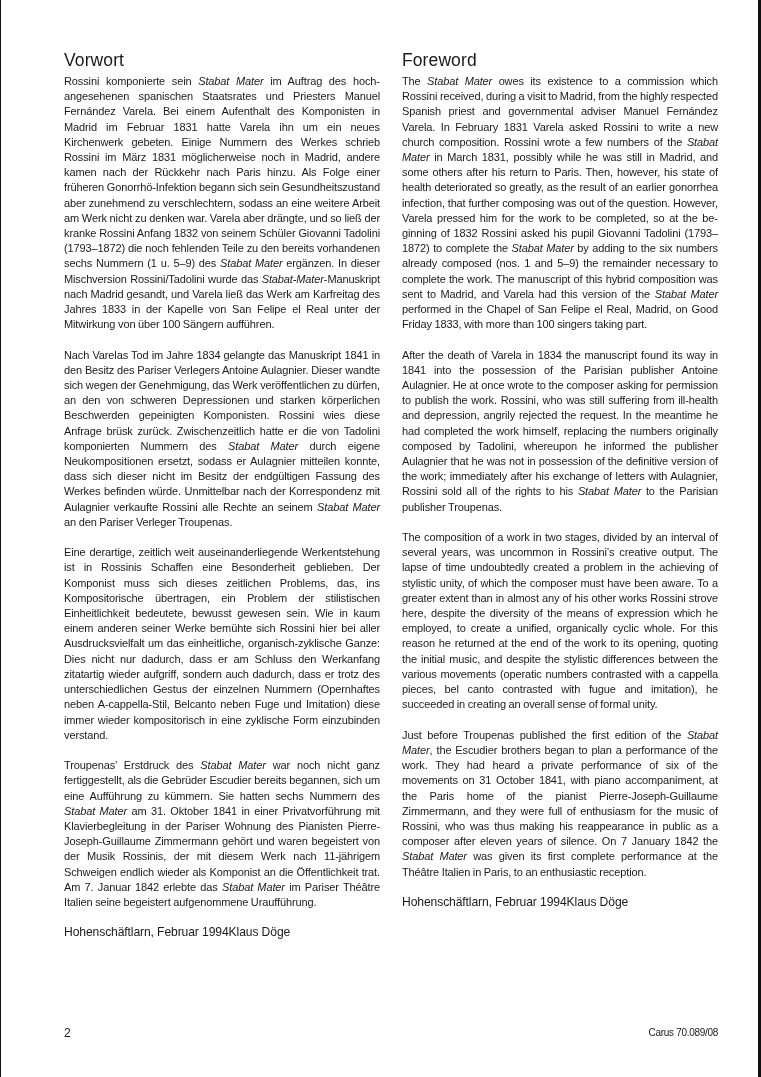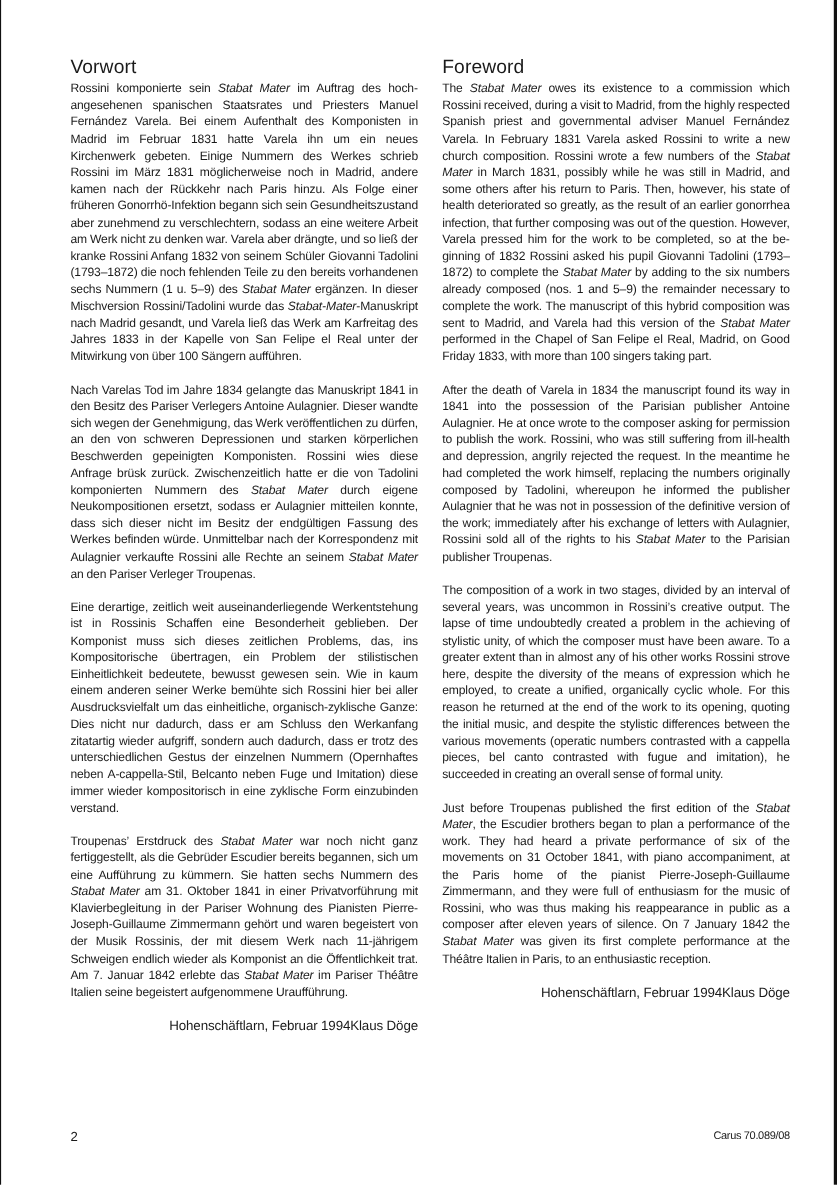--- a/index.html
+++ b/index.html
@@ -14,21 +14,21 @@
   .col-en { left: 402px; }
   h1 {
     font-weight: normal; font-size: 17.5px; margin: 0 0 3px 0; line-height: 22px; color: #1a1a1a;
     letter-spacing: 0.1px;
   }
   p {
     margin: 0 0 15.2px 0; font-size: 11px; line-height: 15.2px; text-align: justify;
     hyphens: manual; letter-spacing: -0.12px; word-spacing: -0.3px;
   }
   p i { font-style: italic; }
-  .signature { display: flex; justify-content: flex-end; font-size: 12.15px; line-height: 15.2px; letter-spacing: -0.12px; }
+  .signature { display: flex; justify-content: flex-start; font-size: 12.15px; line-height: 15.2px; letter-spacing: -0.12px; }
   .translator { font-size: 12.15px; line-height: 15.2px; letter-spacing: -0.12px; }
   .footer-page { position: absolute; left: 64px; top: 1026px; font-size: 12px; }
   .footer-ref { position: absolute; right: 43px; top: 1027px; font-size: 10px; letter-spacing: -0.3px; }
 </style>
 </head>
 <body>
 
 <div class="edge-left"></div>
 <div class="edge-right"></div>
 

